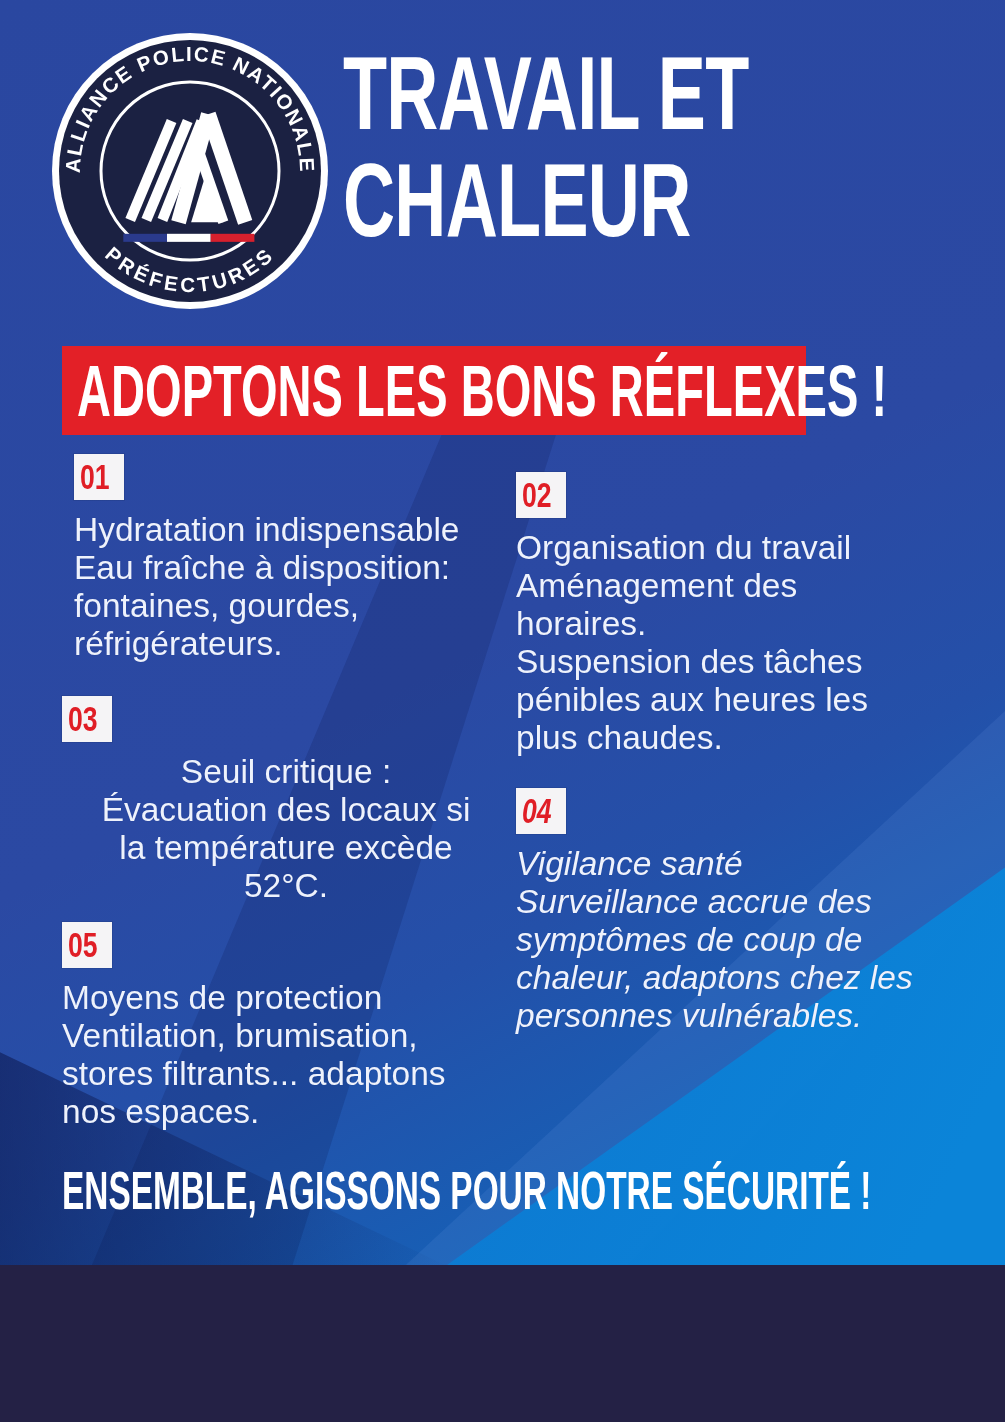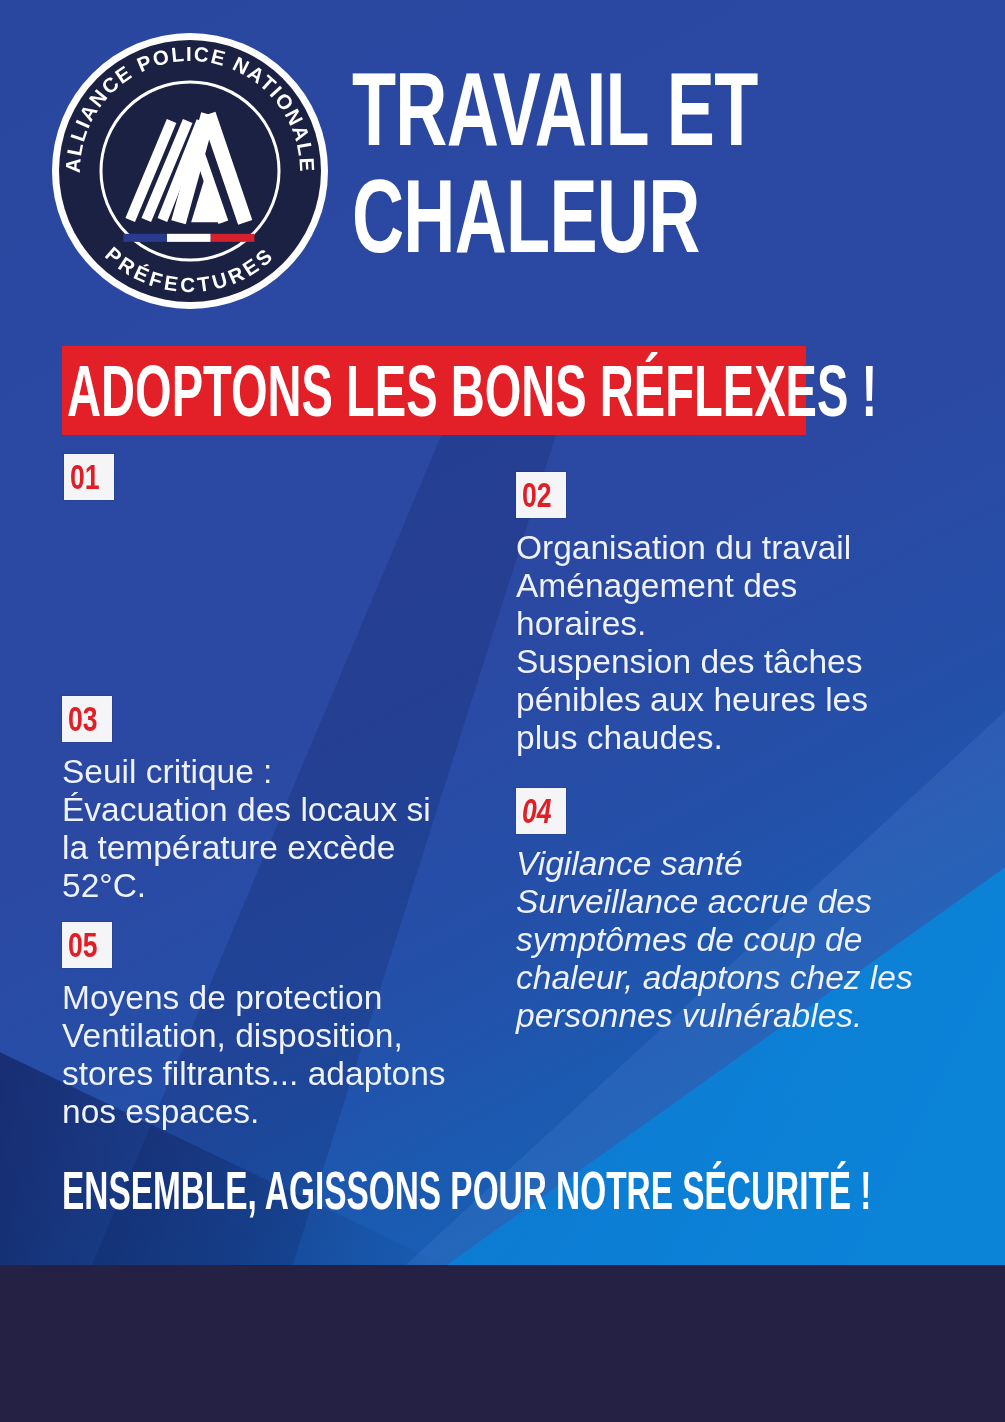--- a/index.html
+++ b/index.html
@@ -14,37 +14,37 @@
   .band-dark{background:rgba(8,14,60,0.16);clip-path:polygon(58% 24.6%,47.5% 24.6%,9% 89.2%,29% 89.2%);}
   .band-light{background:rgba(150,185,255,0.10);clip-path:polygon(100% 50%,100% 62%,62% 89.2%,40% 89.2%);}
   .tri-bright{background:linear-gradient(115deg,rgba(11,110,200,0) 0%,rgba(10,120,210,0.85) 45%,#0b84d8 90%);clip-path:polygon(100% 61%,100% 89.2%,44% 89.2%);}
   .bl-shade{background:linear-gradient(90deg,rgba(8,16,66,0.5),rgba(8,16,66,0) 45%);clip-path:polygon(0 74%,45% 89.2%,0 89.2%);}
 
   .cond{display:inline-block;transform-origin:0 50%;white-space:nowrap;font-weight:bold;}
 
   .logo{position:absolute;left:52px;top:33px;width:276px;height:276px;}
   .logo text{font-family:"Liberation Sans",sans-serif;font-weight:bold;fill:#fff;}
 
-  .title{position:absolute;left:352px;top:40px;color:#fff;line-height:107px;font-size:103px;letter-spacing:-1px;margin-top:16px;}
+  .title{position:absolute;left:343px;top:40px;color:#fff;line-height:107px;font-size:103px;letter-spacing:-1px;}
   .title .cond{transform:scaleX(0.70);}
 
   .banner{
     position:absolute;left:62px;top:346px;width:744px;height:89px;
-    background:#e32027;display:flex;align-items:center;padding-left:5px;box-sizing:border-box;
+    background:#e32027;display:flex;align-items:center;padding-left:15px;box-sizing:border-box;
     color:#fff;font-size:73px;
   }
   .banner .cond{transform:scaleX(0.645);}
 
   .item{position:absolute;color:#eef2fc;}
   .badge{width:50px;height:46px;background:#f5f4f6;display:flex;align-items:center;justify-content:center;margin-bottom:11px;box-shadow:0 0 0 1px rgba(0,0,0,0.08);}
   .badge .cond{transform:scaleX(0.76);color:#e01e26;font-size:35px;}
   .item-text{font-size:33.5px;line-height:38px;white-space:pre-line;text-shadow:0 0 1px rgba(20,40,120,0.35);}
-  .i1{left:64px;top:454px;width:448px;}
+  .i1{left:74px;top:454px;width:448px;}
   .i2{left:516px;top:472px;width:478px;}
-  .i3{left:62px;top:696px;width:448px;}
+  .i3{left:62px;top:696px;width:448px;text-align:center;}
   .i4{left:516px;top:788px;width:482px;font-style:italic;}
   .i5{left:62px;top:922px;width:452px;}
 
   .closing{position:absolute;left:62px;top:1160px;color:#fff;font-size:53px;}
   .closing .cond{transform:scaleX(0.63);}
 
   .footer{position:absolute;left:0;top:1265px;width:1005px;height:157px;background:#242145;}
 </style>
 </head>
 <body>
@@ -95,20 +95,24 @@
   </div>
 
   <div class="banner">
     <span class="cond">ADOPTONS LES BONS RÉFLEXES !</span>
   </div>
 
   <div class="item i1">
     <div class="badge">
         <span class="cond">01</span>
       </div>
+    <div class="item-text">Hydratation indispensable
+Eau fraîche à disposition:
+fontaines, gourdes,
+réfrigérateurs.</div>
   </div>
 
   <div class="item i2">
     <div class="badge">
         <span class="cond">02</span>
       </div>
     <div class="item-text">Organisation du travail
 Aménagement des
 horaires.
 Suspension des tâches
@@ -135,21 +139,21 @@
 symptômes de coup de
 chaleur, adaptons chez les
 personnes vulnérables.</div>
   </div>
 
   <div class="item i5">
     <div class="badge">
         <span class="cond">05</span>
       </div>
     <div class="item-text">Moyens de protection
-Ventilation, disposition,
+Ventilation, brumisation,
 stores filtrants... adaptons
 nos espaces.</div>
   </div>
 
   <div class="closing">
     <span class="cond">ENSEMBLE, AGISSONS POUR NOTRE SÉCURITÉ !</span>
   </div>
 
   <div class="footer">
     

